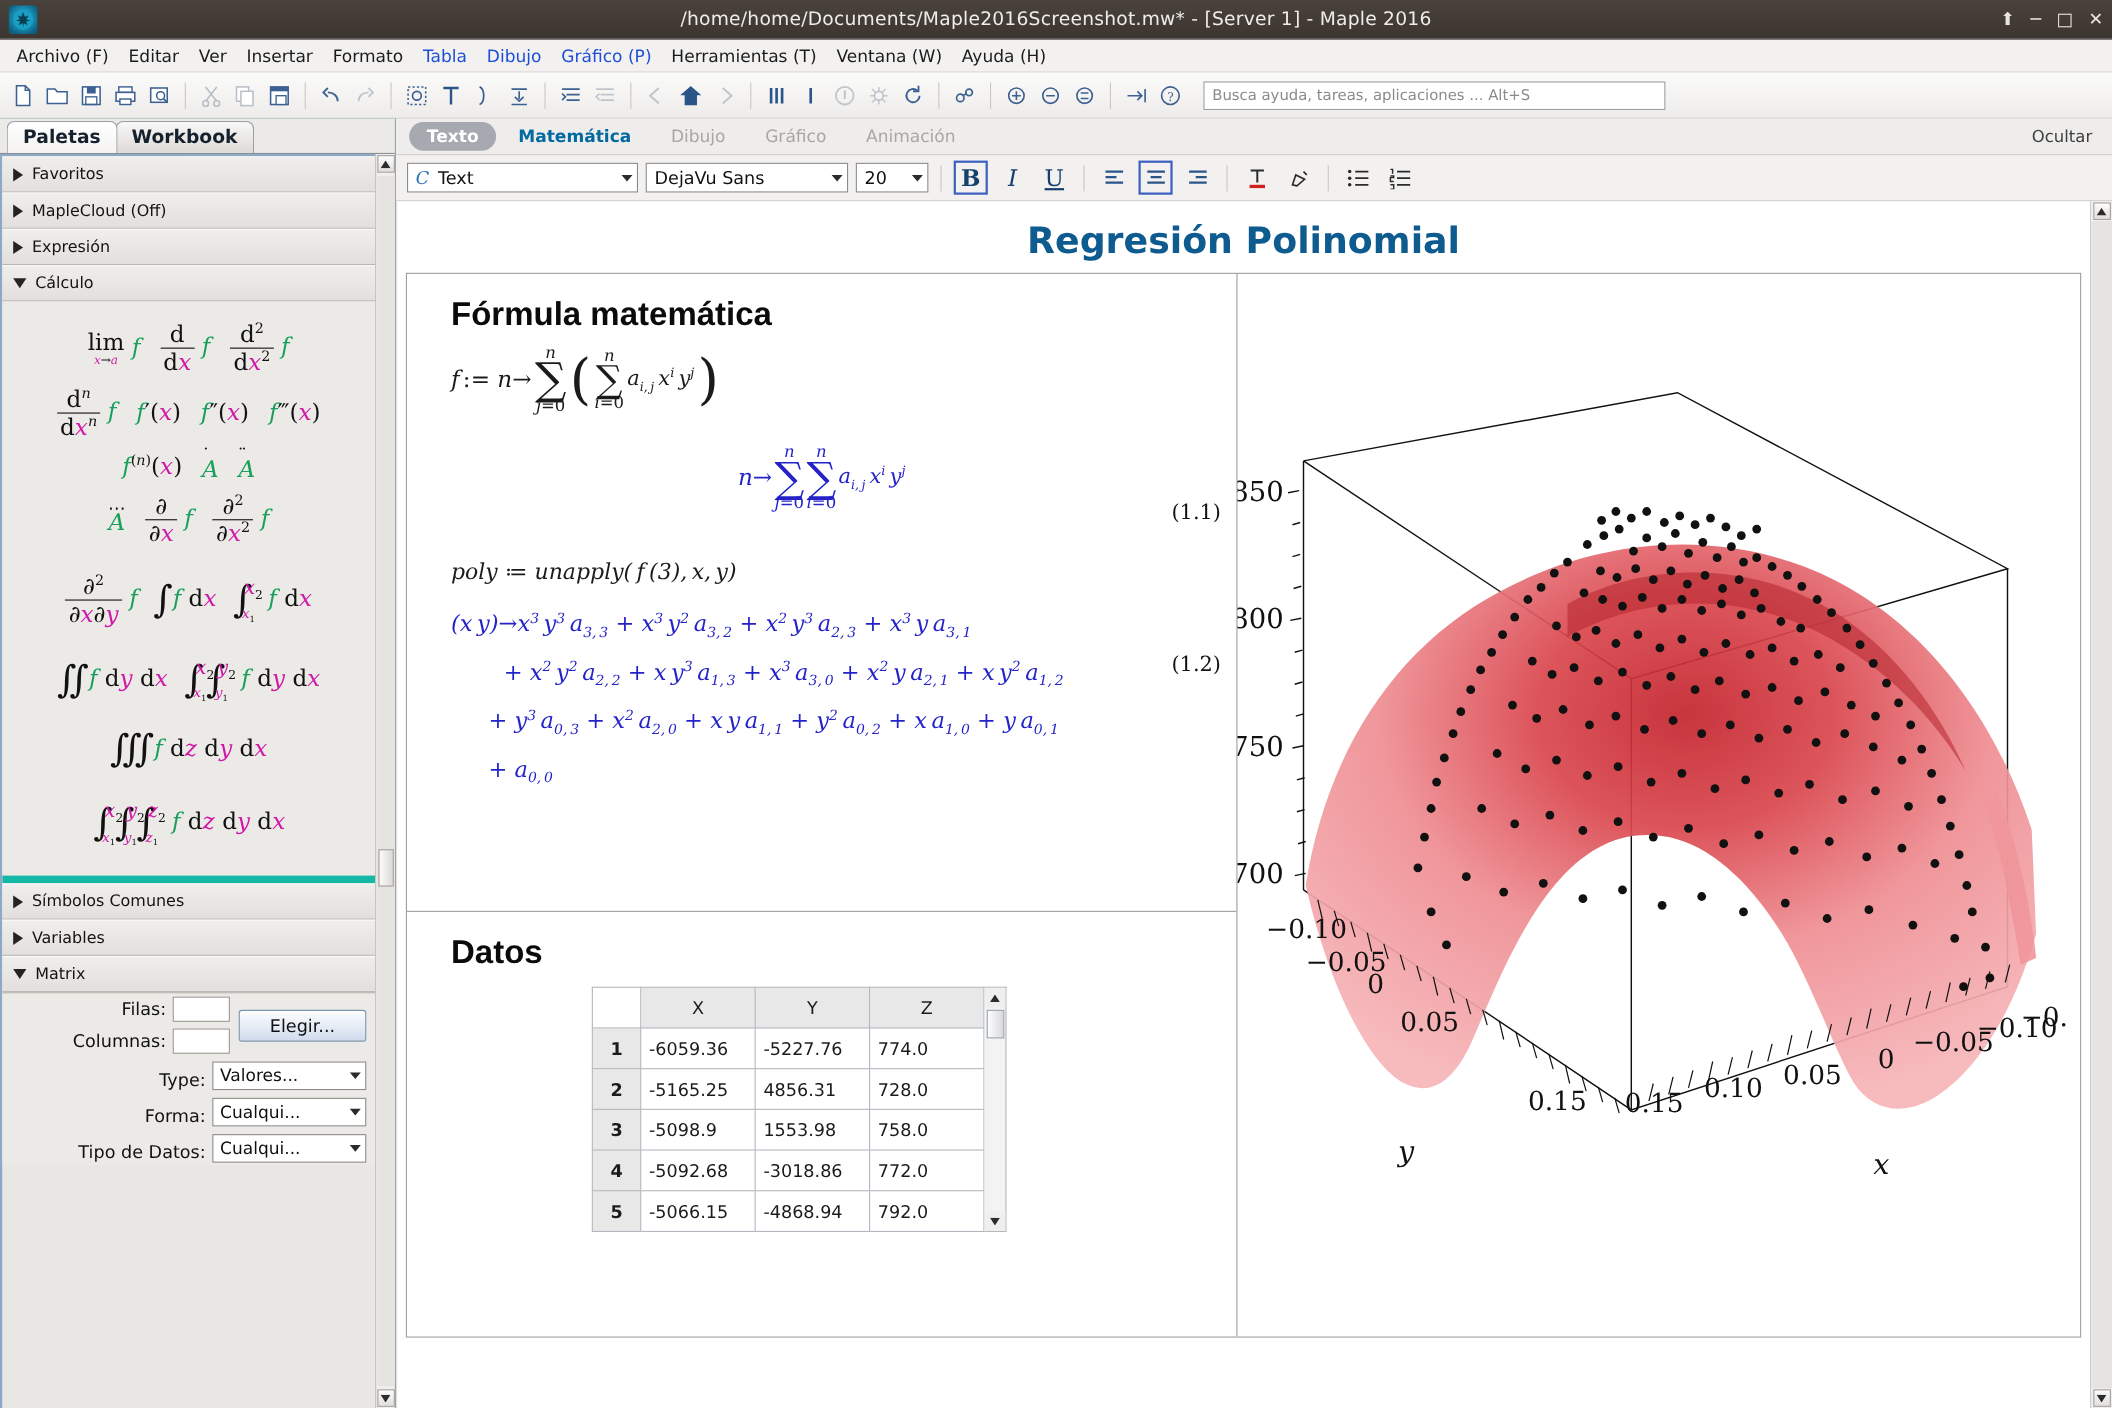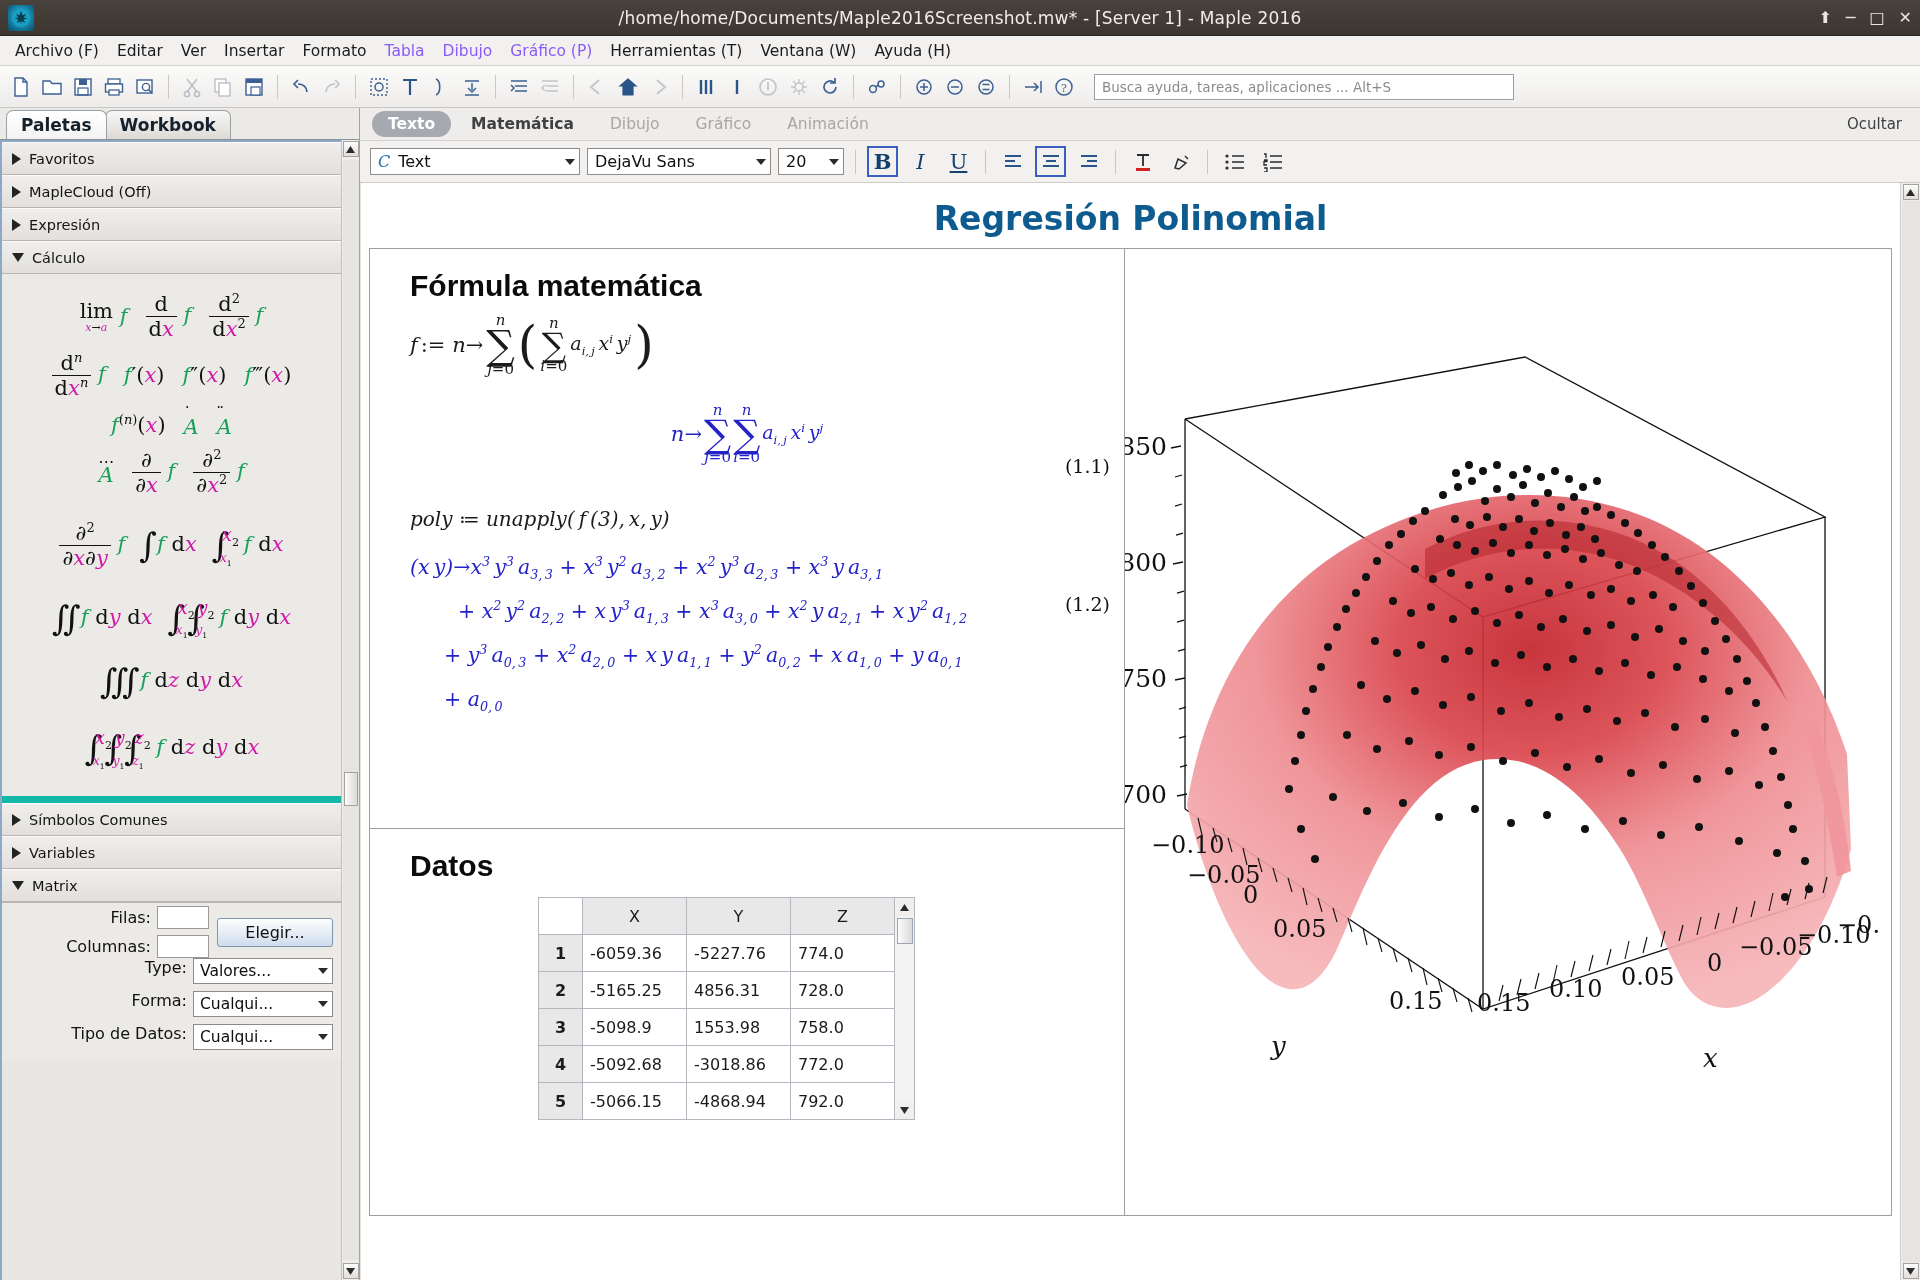--- a/index.html
+++ b/index.html
@@ -43,21 +43,21 @@
     height: 30px;
     background: #f2f1f0;
     border-bottom: 1px solid #d6d3cf;
     display: flex; align-items: center;
     padding-left: 6px;
     font-size: 15.5px;
   }
   #menubar .mi {
     padding: 3px 9px; color: #1b1b1b; white-space: nowrap;
   }
-  #menubar .mi.dim { color: #8b5cf6; }
+  #menubar .mi.dim { color: #1d4ed8; }
 
   
   #toolbar {
     height: 42px;
     background: linear-gradient(to bottom,#fbfbfa 0%, #eeecea 100%);
     border-bottom: 1px solid #c9c6c2;
     display: flex; align-items: center;
     padding: 0 6px; gap: 1px;
   }
   .tbtn {
@@ -171,21 +171,21 @@
   }
   .sb-track { flex: 1; width: 16px; background: #e6e4e1; margin: 2px 0;}
 
   
   #matrix-form {
     background: #eceae7;
     padding: 3px 8px 2px 4px;
     border-top: 1px solid #b9b5b1;
   }
   .mf-row {
-    display: flex; align-items: flex-start; justify-content: flex-end;
+    display: flex; align-items: flex-end; justify-content: flex-end;
     height: 33px; gap: 6px;
   }
   .mf-lbl { font-size: 16px; color: #111; text-align: right; }
   .mf-spin {
     width: 52px; height: 23px; border: 1px solid #9c9895; background: #fff;
   }
   .mf-btn {
     min-width: 116px; height: 29px;
     background: linear-gradient(to bottom,#fdfeff,#cfdced);
     border: 1px solid #7e95ae; border-radius: 3px;
@@ -209,21 +209,21 @@
     border-bottom: 1px solid #d3d0cd;
     display: flex; align-items: center; padding-left: 12px; gap: 4px;
     position: relative;
   }
   .ctab {
     padding: 4px 16px; font-size: 15.5px; border-radius: 13px;
     color: #3a3a3a; font-weight: bold;
   }
   .ctab.active { background: #a6aab0; color: #ffffff; }
   .ctab.dim { color: #a9a6a3; font-weight: normal; }
-  .ctab.norm { font-weight: bold; color: #404040; }
+  .ctab.norm { font-weight: bold; color: #0369a1; }
   #hide-link { position: absolute; right: 18px; font-size: 15px; color: #404040; }
 
   #fmtbar {
     height: 42px; background: #f2f1f0;
     border-bottom: 1px solid #cecbc8;
     display: flex; align-items: center; gap: 7px; padding: 0 10px;
   }
   .combo {
     height: 27px; border: 1px solid #8e8b88; background: #fff;
     display: flex; align-items: center; justify-content: space-between;

